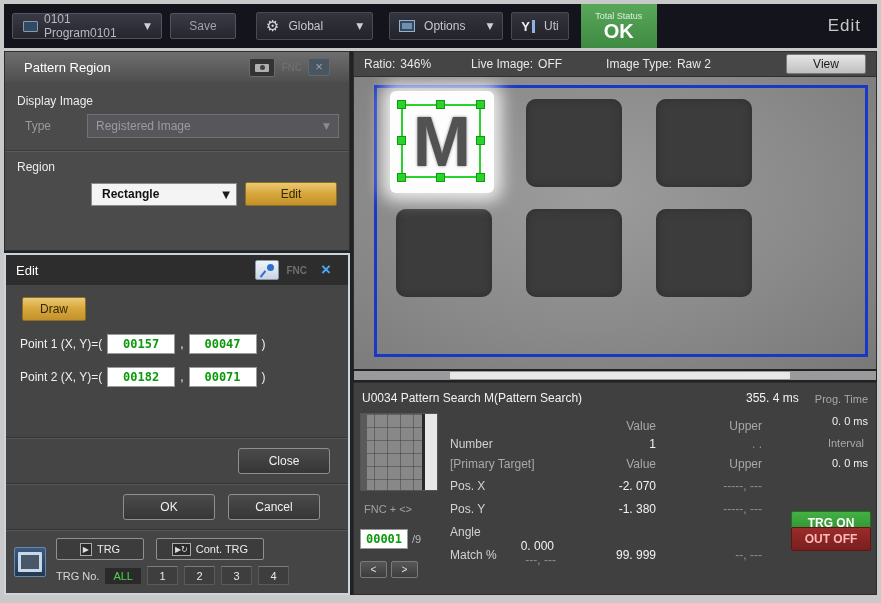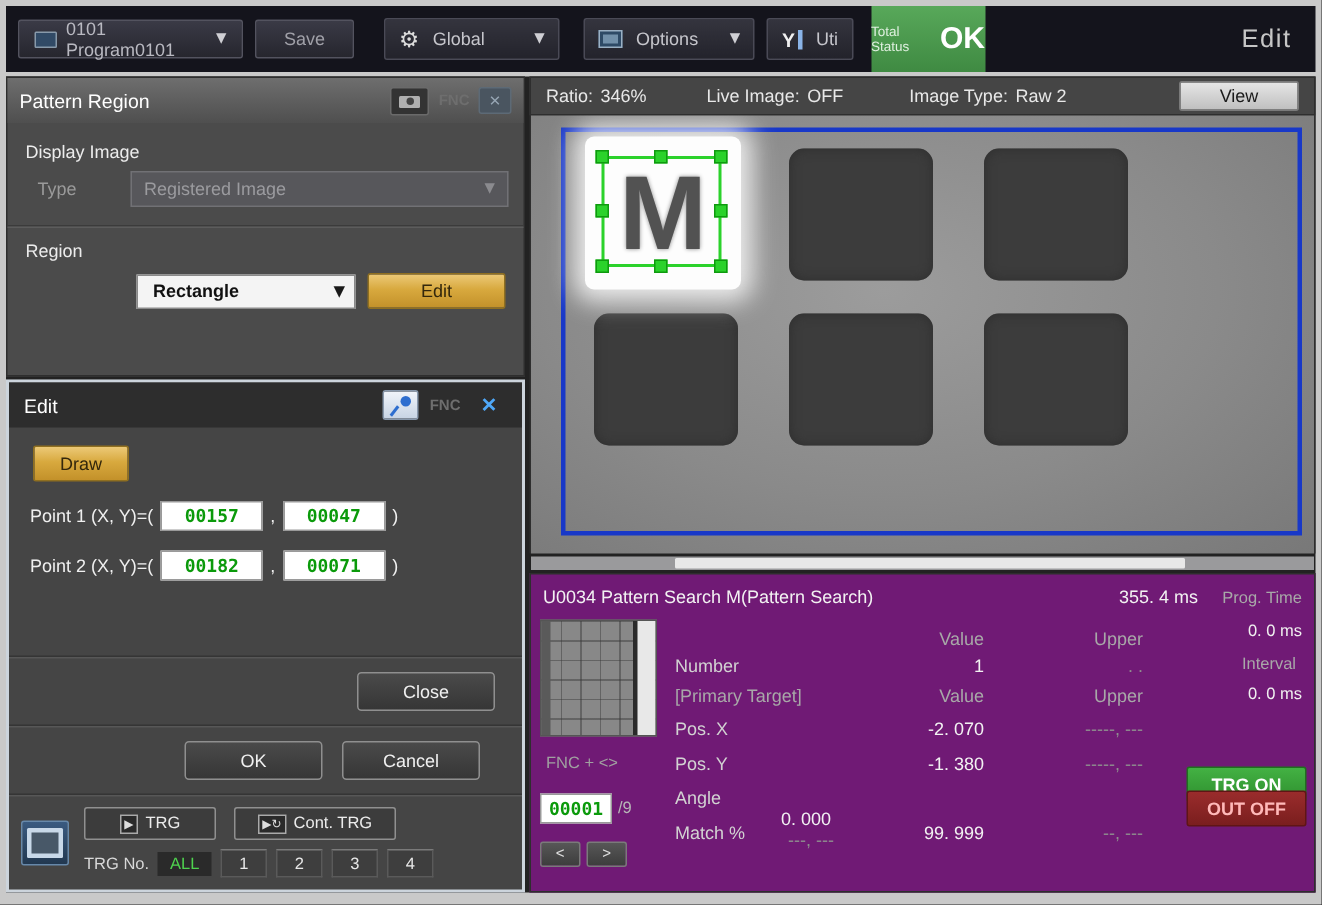--- a/index.html
+++ b/index.html
@@ -33,36 +33,36 @@
   .opt-ic::after { content:''; position:absolute; left:2px; top:2px; right:2px; bottom:2px; background:#7290aa; }
   .uti-ic { display:flex; align-items:center; gap:2px; }
   .uti-y { color:#f0f0f0; font-weight:bold; font-size:13px; }
   .uti-bar { width:3px; height:13px; background:#8ab4e8; }
   .run-btn {
     margin-left:22px; width:88px; height:30px; background:linear-gradient(#2c4f86,#203a63);
     border:1px solid #3f6396; color:#c9d6e8; font-size:12px; display:flex; align-items:center; justify-content:center; border-radius:2px;
   }
   .status-box {
     margin-left:12px; width:76px; height:44px; background:linear-gradient(#58a85a,#3f8a42);
-    display:flex; flex-direction:row; align-items:center; justify-content:center; color:#fff;
+    display:flex; flex-direction:column; align-items:center; justify-content:center; color:#fff;
   }
   .status-label { font-size:9px; color:#dff0df; }
   .status-value { font-size:20px; font-weight:bold; line-height:21px; }
   .mode-label { margin-left:auto; margin-right:16px; font-size:17px; color:#c6c6c6; letter-spacing:1px; }
 
   
   .main { flex:1; margin-top:3px; display:flex; gap:3px; background:#222; min-height:0; }
   .left-col { width:346px; flex:none; display:flex; flex-direction:column; }
   .right-col { flex:1; display:flex; flex-direction:column; min-width:0; }
 
   
   .pattern-panel { height:200px; flex:none; background:#4b4b4b; border:1px solid #2e2e2e; display:flex; flex-direction:column; }
   .panel-header {
     height:30px; flex:none; background:linear-gradient(#6e6e6e,#4f4f4f);
-    display:flex; align-items:center; padding:0 8px; color:#fff; font-size:13px; gap:6px;
+    display:flex; align-items:center; padding:0 19px; color:#fff; font-size:13px; gap:6px;
   }
   .ph-spacer { flex:1; }
   .cam-btn { width:26px; height:19px; background:#333; border:1px solid #6a6a6a; border-radius:2px; position:relative; }
   .cam-btn::before { content:''; position:absolute; left:5px; top:5px; width:14px; height:8px; background:#b0b0b0; border-radius:1px; }
   .cam-btn::after { content:''; position:absolute; left:10px; top:6px; width:5px; height:5px; background:#444; border-radius:50%; }
   .fnc-dis { color:#6e6e6e; font-size:10px; font-weight:bold; }
   .x-dis { width:22px; height:18px; background:#4a5560; border:1px solid #5d6a76; border-radius:2px; color:#97a6b4; text-align:center; line-height:16px; font-size:13px; }
   .panel-body { padding:4px 10px; flex:1; }
   .section-label { color:#ececec; font-size:12px; margin:8px 0 6px 2px; }
   .type-row { display:flex; align-items:center; margin:6px 0 12px 10px; }
@@ -148,21 +148,21 @@
   .sel-rect { position:absolute; left:11px; top:13px; right:13px; bottom:15px; border:2px solid #2bd22b; }
   .h { position:absolute; width:9px; height:9px; background:#2bd22b; border:1px solid #0f9a0f; }
   .h-tl { left:-6px; top:-6px; }  .h-tc { left:50%; margin-left:-5px; top:-6px; }  .h-tr { right:-6px; top:-6px; }
   .h-ml { left:-6px; top:50%; margin-top:-5px; } .h-mr { right:-6px; top:50%; margin-top:-5px; }
   .h-bl { left:-6px; bottom:-6px; } .h-bc { left:50%; margin-left:-5px; bottom:-6px; } .h-br { right:-6px; bottom:-6px; }
 
   .scrollbar { height:9px; flex:none; background:#9a9a9c; position:relative; margin:2px 1px 0 1px; }
   .sb-thumb { position:absolute; left:96px; width:340px; top:1px; bottom:1px; background:#e8e8e8; border-radius:1px; }
 
   
-  .results { flex:1; margin-top:2px; background:#701a75; border:1px solid #2e2e2e; position:relative; font-size:12px; color:#e0e0e0; min-height:0; overflow:hidden; }
+  .results { flex:1; margin-top:2px; background:#404040; border:1px solid #2e2e2e; position:relative; font-size:12px; color:#e0e0e0; min-height:0; overflow:hidden; }
   .r-title { position:absolute; left:8px; top:8px; color:#f2f2f2; }
   .r-time { position:absolute; left:392px; top:8px; color:#f2f2f2; }
   .r-progl { position:absolute; right:8px; top:10px; font-size:11px; color:#a8a8a8; }
   .r-progv { position:absolute; right:8px; top:32px; font-size:11px; color:#f0f0f0; }
   .r-intl  { position:absolute; right:12px; top:54px; font-size:11px; color:#a8a8a8; }
   .r-intv  { position:absolute; right:8px; top:74px; font-size:11px; color:#f0f0f0; }
   .thumb { position:absolute; left:6px; top:30px; width:78px; height:78px; background:#888; border:1px solid #555; overflow:hidden;
     background-image:
       repeating-linear-gradient(to right, rgba(55,55,55,.45) 0 1px, transparent 1px 13px),
       repeating-linear-gradient(to bottom, rgba(55,55,55,.45) 0 1px, transparent 1px 13px); }

